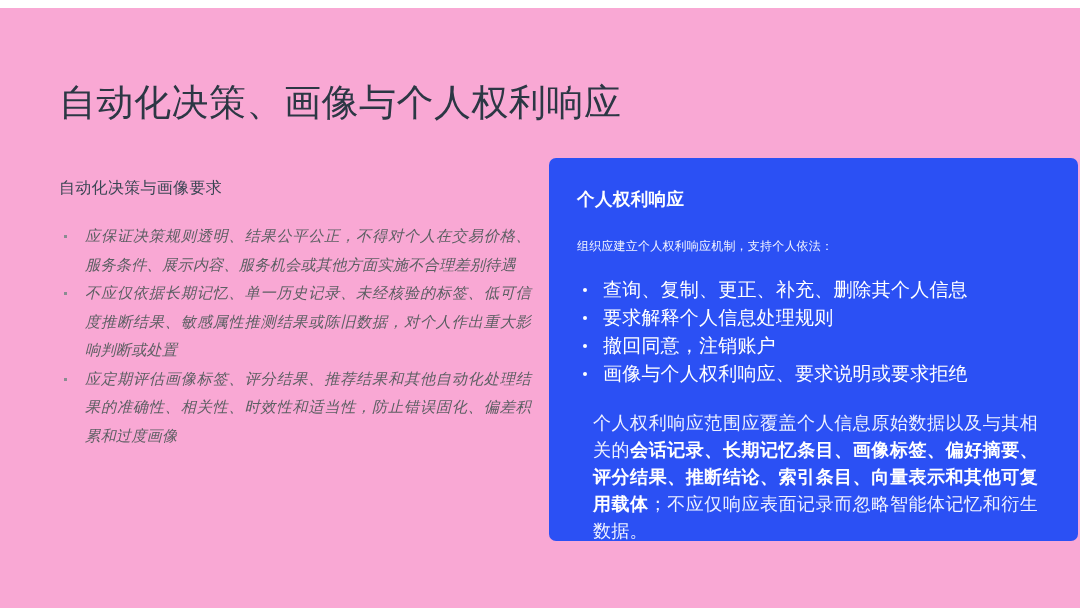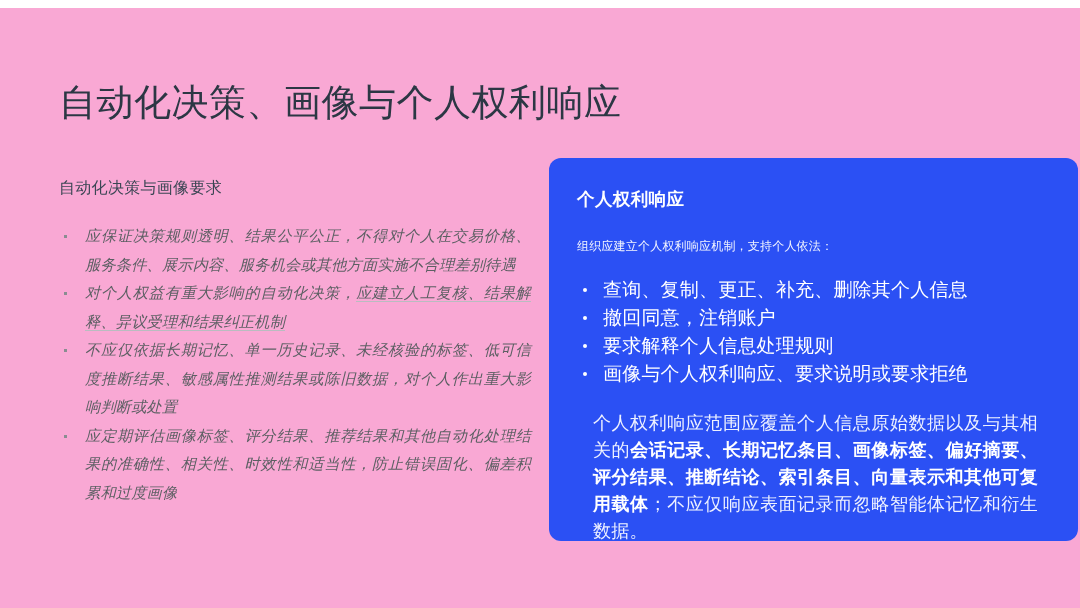--- a/index.html
+++ b/index.html
@@ -84,21 +84,21 @@
   }
 
   
   .blue-panel {
     position: absolute;
     left: 549px;
     top: 150px;
     width: 529px;
     height: 383px;
     background: #2b50f4;
-    border-radius: 12px;
+    border-radius: 7px;
     box-sizing: border-box;
     padding: 24px 24px 24px 28px;
   }
   .panel-heading {
     font-size: 17.5px;
     line-height: 26px;
     color: #ffffff;
     font-weight: 600;
     letter-spacing: 0.4px;
     margin: 4px 0 22px 0;
@@ -155,45 +155,42 @@
   <div class="slide-title">自动化决策、画像与个人权利响应</div>
 
   <div class="left-col">
     <div class="left-heading">自动化决策与画像要求</div>
 
     <ul class="left-list">
       <li>
         <span>应保证决策规则透明、结果公平公正，不得对个人在交易价格、服务条件、展示内容、服务机会或其他方面实施不合理差别待遇</span>
       </li>
       <li>
-        <span>对个人权益有重大影响的自动化决策，</span><span class="u-line">应建立人工复核、结果解释、异议受理和结果纠正机制</span>
-      </li>
-      <li>
         <span>不应仅依据长期记忆、单一历史记录、未经核验的标签、低可信度推断结果、敏感属性推测结果或陈旧数据，对个人作出重大影响判断或处置</span>
       </li>
       <li>
         <span>应定期评估画像标签、评分结果、推荐结果和其他自动化处理结果的准确性、相关性、时效性和适当性，防止错误固化、偏差积累和过度画像</span>
       </li>
     </ul>
   </div>
 
   <div class="blue-panel">
     <div class="panel-heading">个人权利响应</div>
 
     <div class="panel-intro">组织应建立个人权利响应机制，支持个人依法：</div>
 
     <ul class="panel-list">
       <li>
         <span>查询、复制、更正、补充、删除其个人信息</span>
       </li>
       <li>
-        <span>撤回同意，注销账户</span>
+        <span>要求解释个人信息处理规则</span>
       </li>
       <li>
-        <span>要求解释个人信息处理规则</span>
+        <span>撤回同意，注销账户</span>
       </li>
       <li>
         <span>画像与个人权利响应、要求说明或要求拒绝</span>
       </li>
     </ul>
 
     <p class="panel-note"><span>个人权利响应范围应覆盖个人信息原始数据以及与其相关的</span><b>会话记录、长期记忆条目、画像标签、偏好摘要、评分结果、推断结论、索引条目、向量表示和其他可复用载体</b><span>；不应仅响应表面记录而忽略智能体记忆和衍生数据。</span></p>
   </div>
 
 </div>

